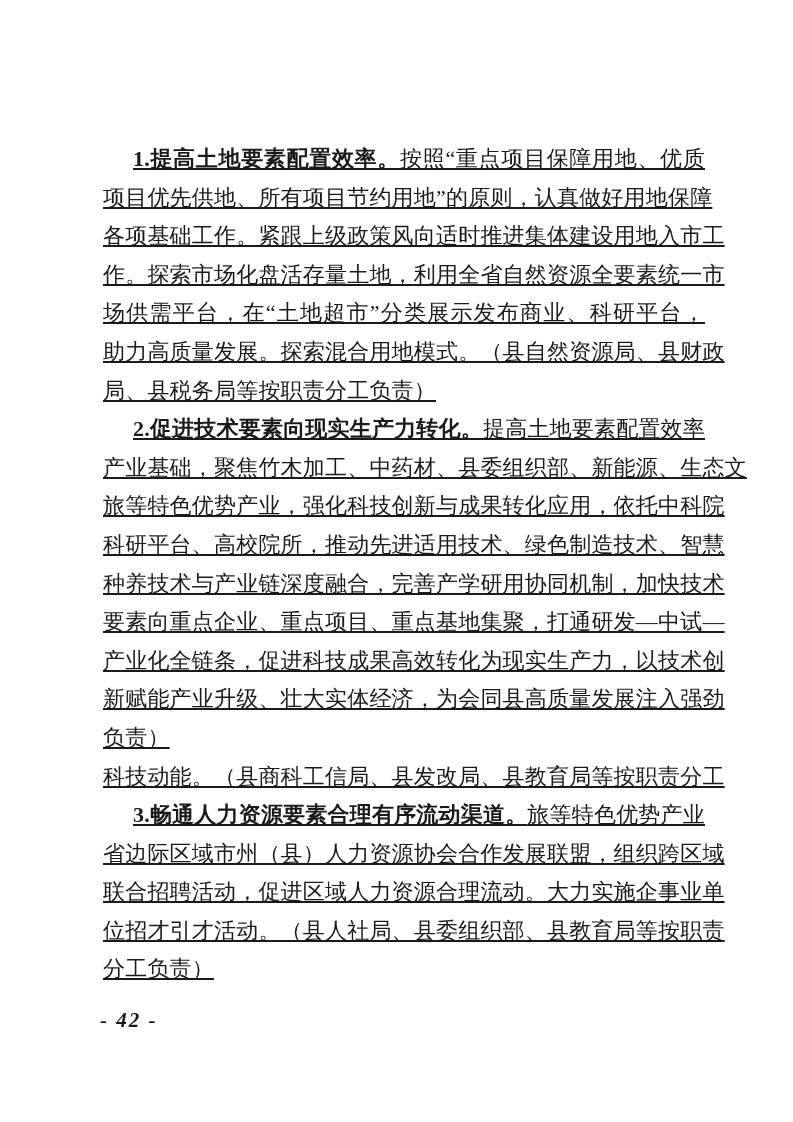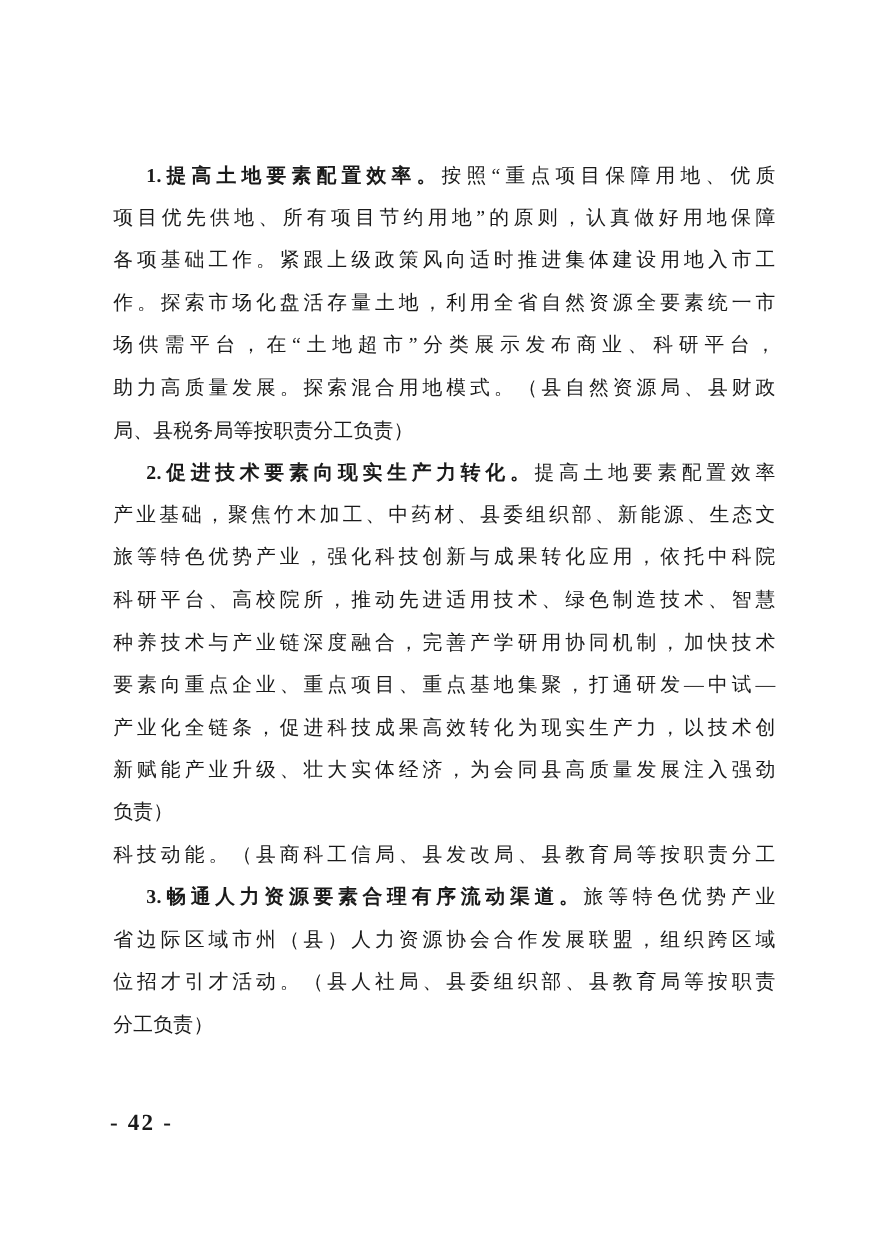--- a/index.html
+++ b/index.html
@@ -17,48 +17,50 @@
     overflow: hidden;
   }
   .text-block {
     position: absolute;
     left: 103px;
     top: 140px;
     width: 602px;
     color: #1a1a1a;
   }
   .line {
-    font-size: 18px;
+    font-size: 22px;
     line-height: 38.6px;
     height: 38.6px;
     text-align: justify;
     text-align-last: justify;
     text-justify: inter-character;
     white-space: nowrap;
     overflow: visible;
     letter-spacing: 0.2px;
+    text-decoration: underline;
   }
   .line.first {
     text-indent: 30px;
   }
   .line.last {
     text-align: center;
     text-align-last: left;
   }
   .heading {
     font-weight: bold;
   }
   .page-number {
     position: absolute;
     left: 100px;
     top: 1008px;
     font-size: 21px;
     font-weight: bold;
     letter-spacing: 2px;
     color: #1a1a1a;
+    font-style: italic;
   }
 </style>
 </head>
 <body>
 
 <div class="page">
   <div class="text-block">
 
     <div>
       <div class="line first"><span class="heading">1.提高土地要素配置效率。</span><span>按照“重点项目保障用地、优质</span></div>
@@ -79,20 +81,21 @@
       <div class="line">要素向重点企业、重点项目、重点基地集聚，打通研发—中试—</div>
       <div class="line">产业化全链条，促进科技成果高效转化为现实生产力，以技术创</div>
       <div class="line">新赋能产业升级、壮大实体经济，为会同县高质量发展注入强劲</div>
       <div class="line last">负责）</div>
       <div class="line">科技动能。（县商科工信局、县发改局、县教育局等按职责分工</div>
     </div>
 
     <div>
       <div class="line first"><span class="heading">3.畅通人力资源要素合理有序流动渠道。</span><span>旅等特色优势产业</span></div>
       <div class="line">省边际区域市州（县）人力资源协会合作发展联盟，组织跨区域</div>
+      <div class="line">联合招聘活动，促进区域人力资源合理流动。大力实施企事业单</div>
       <div class="line">位招才引才活动。（县人社局、县委组织部、县教育局等按职责</div>
       <div class="line last">分工负责）</div>
     </div>
 
   </div>
 
   <div class="page-number">- 42 -</div>
 </div>
 
 </body></html>

